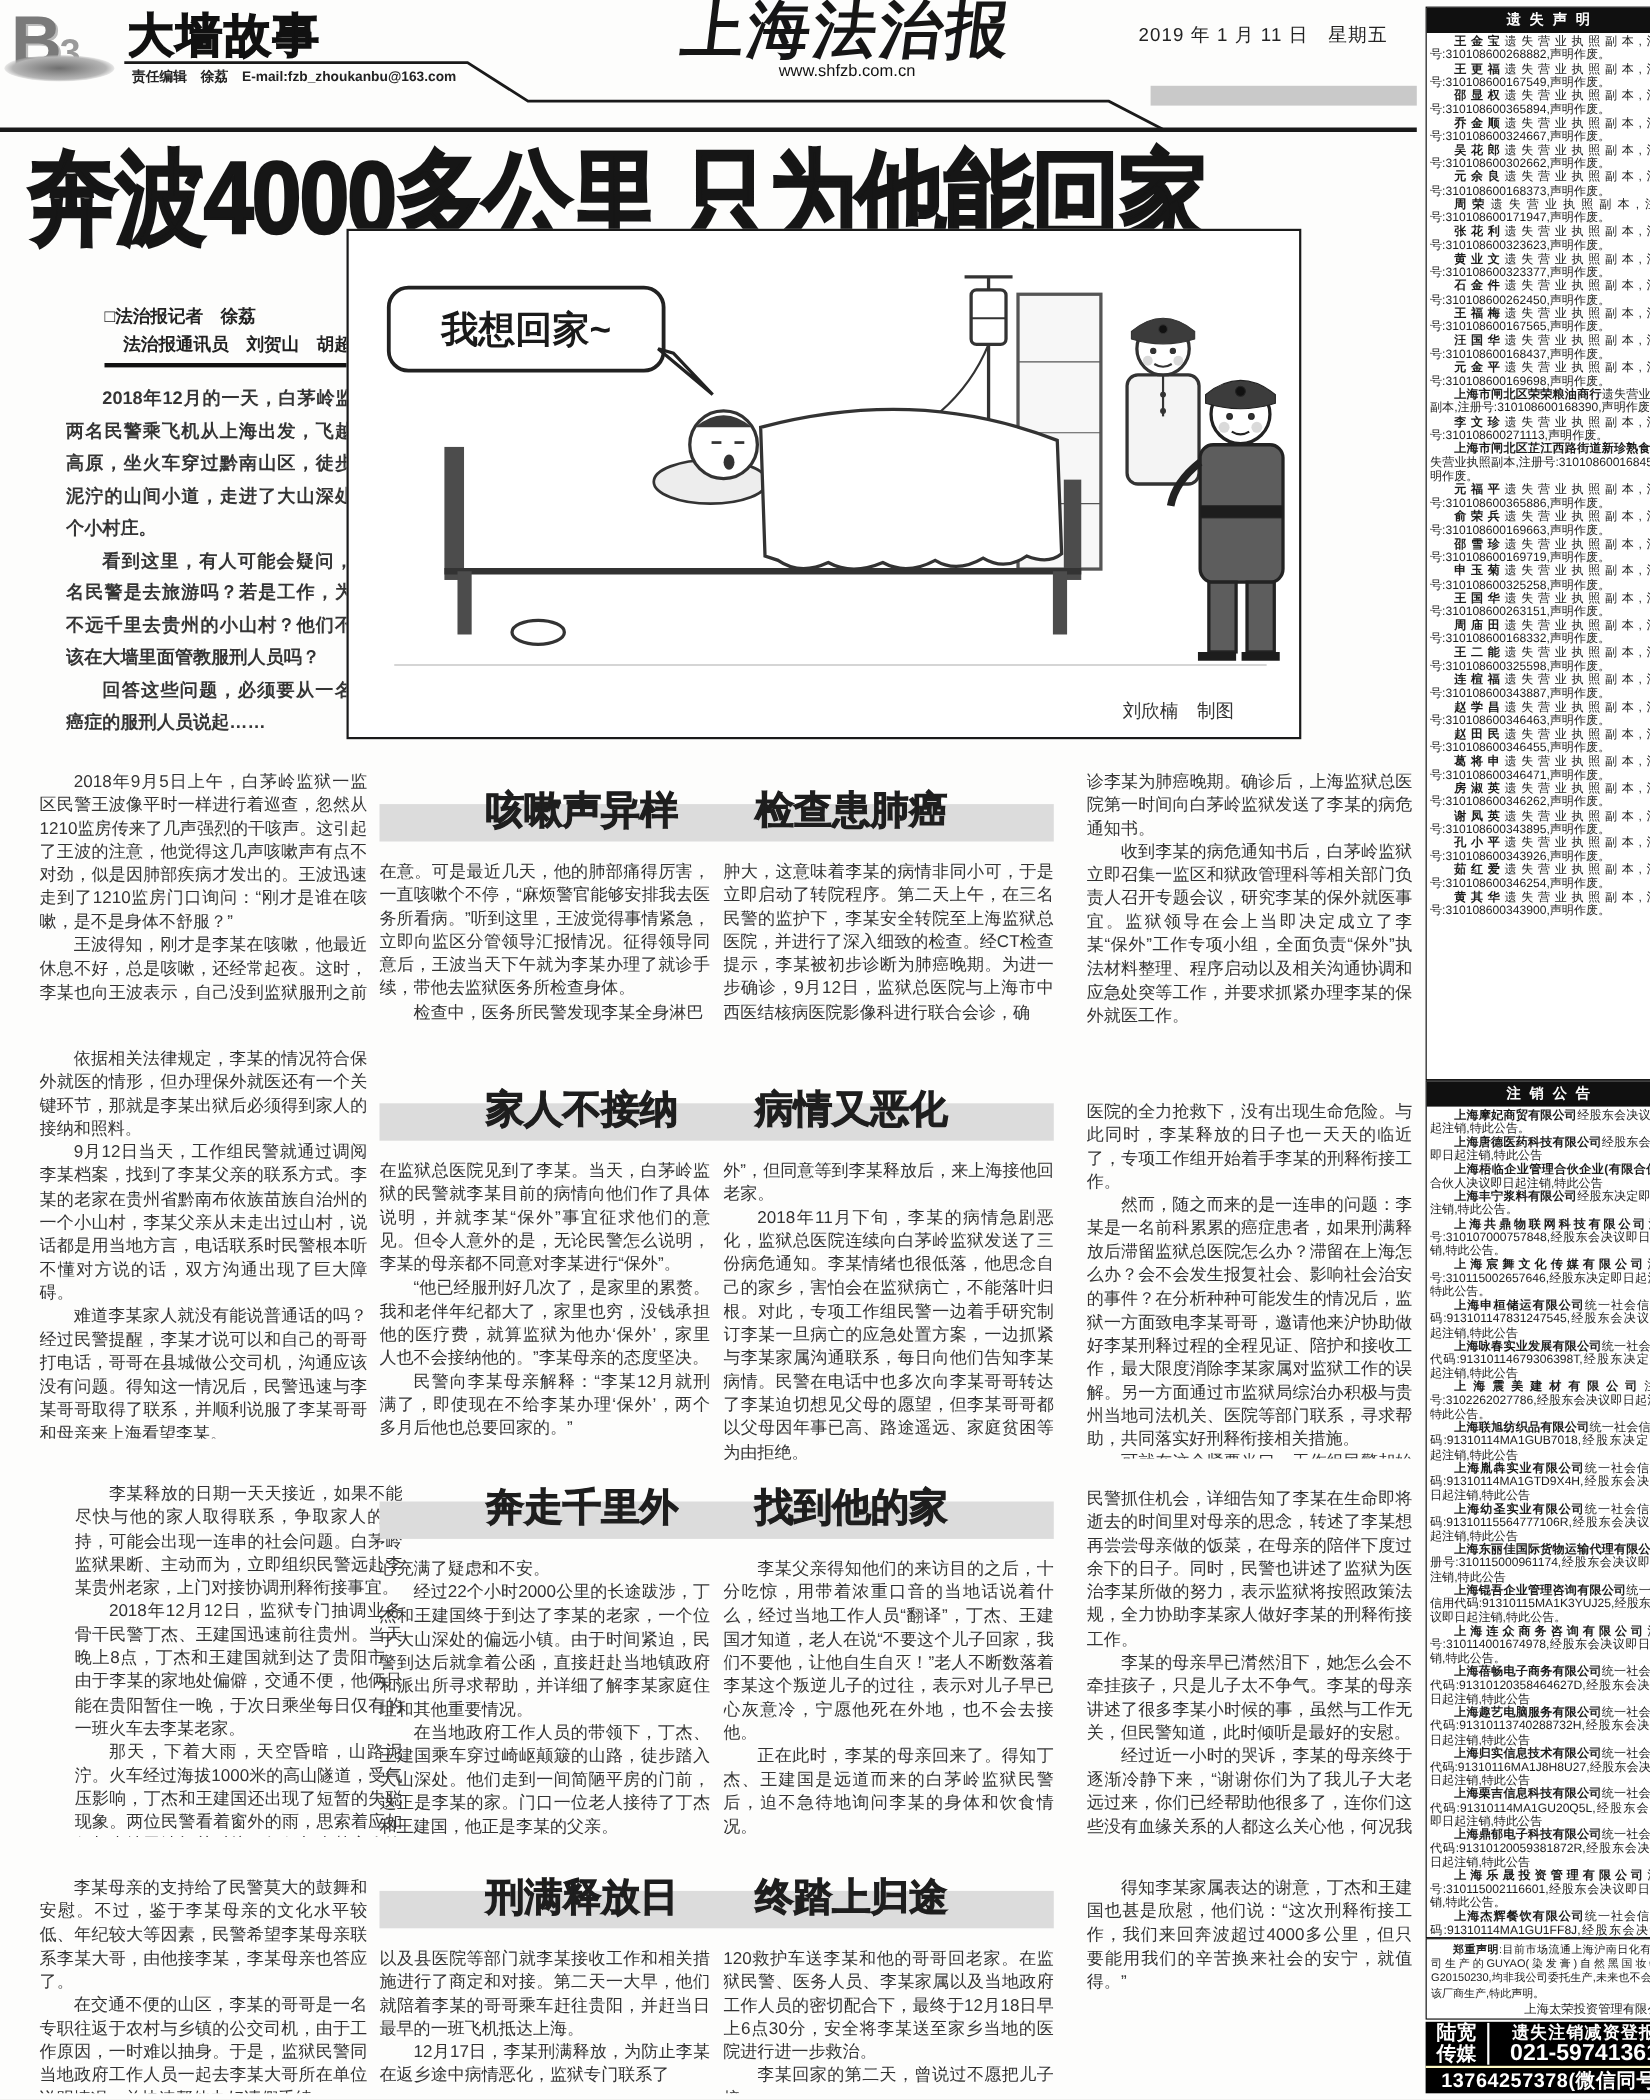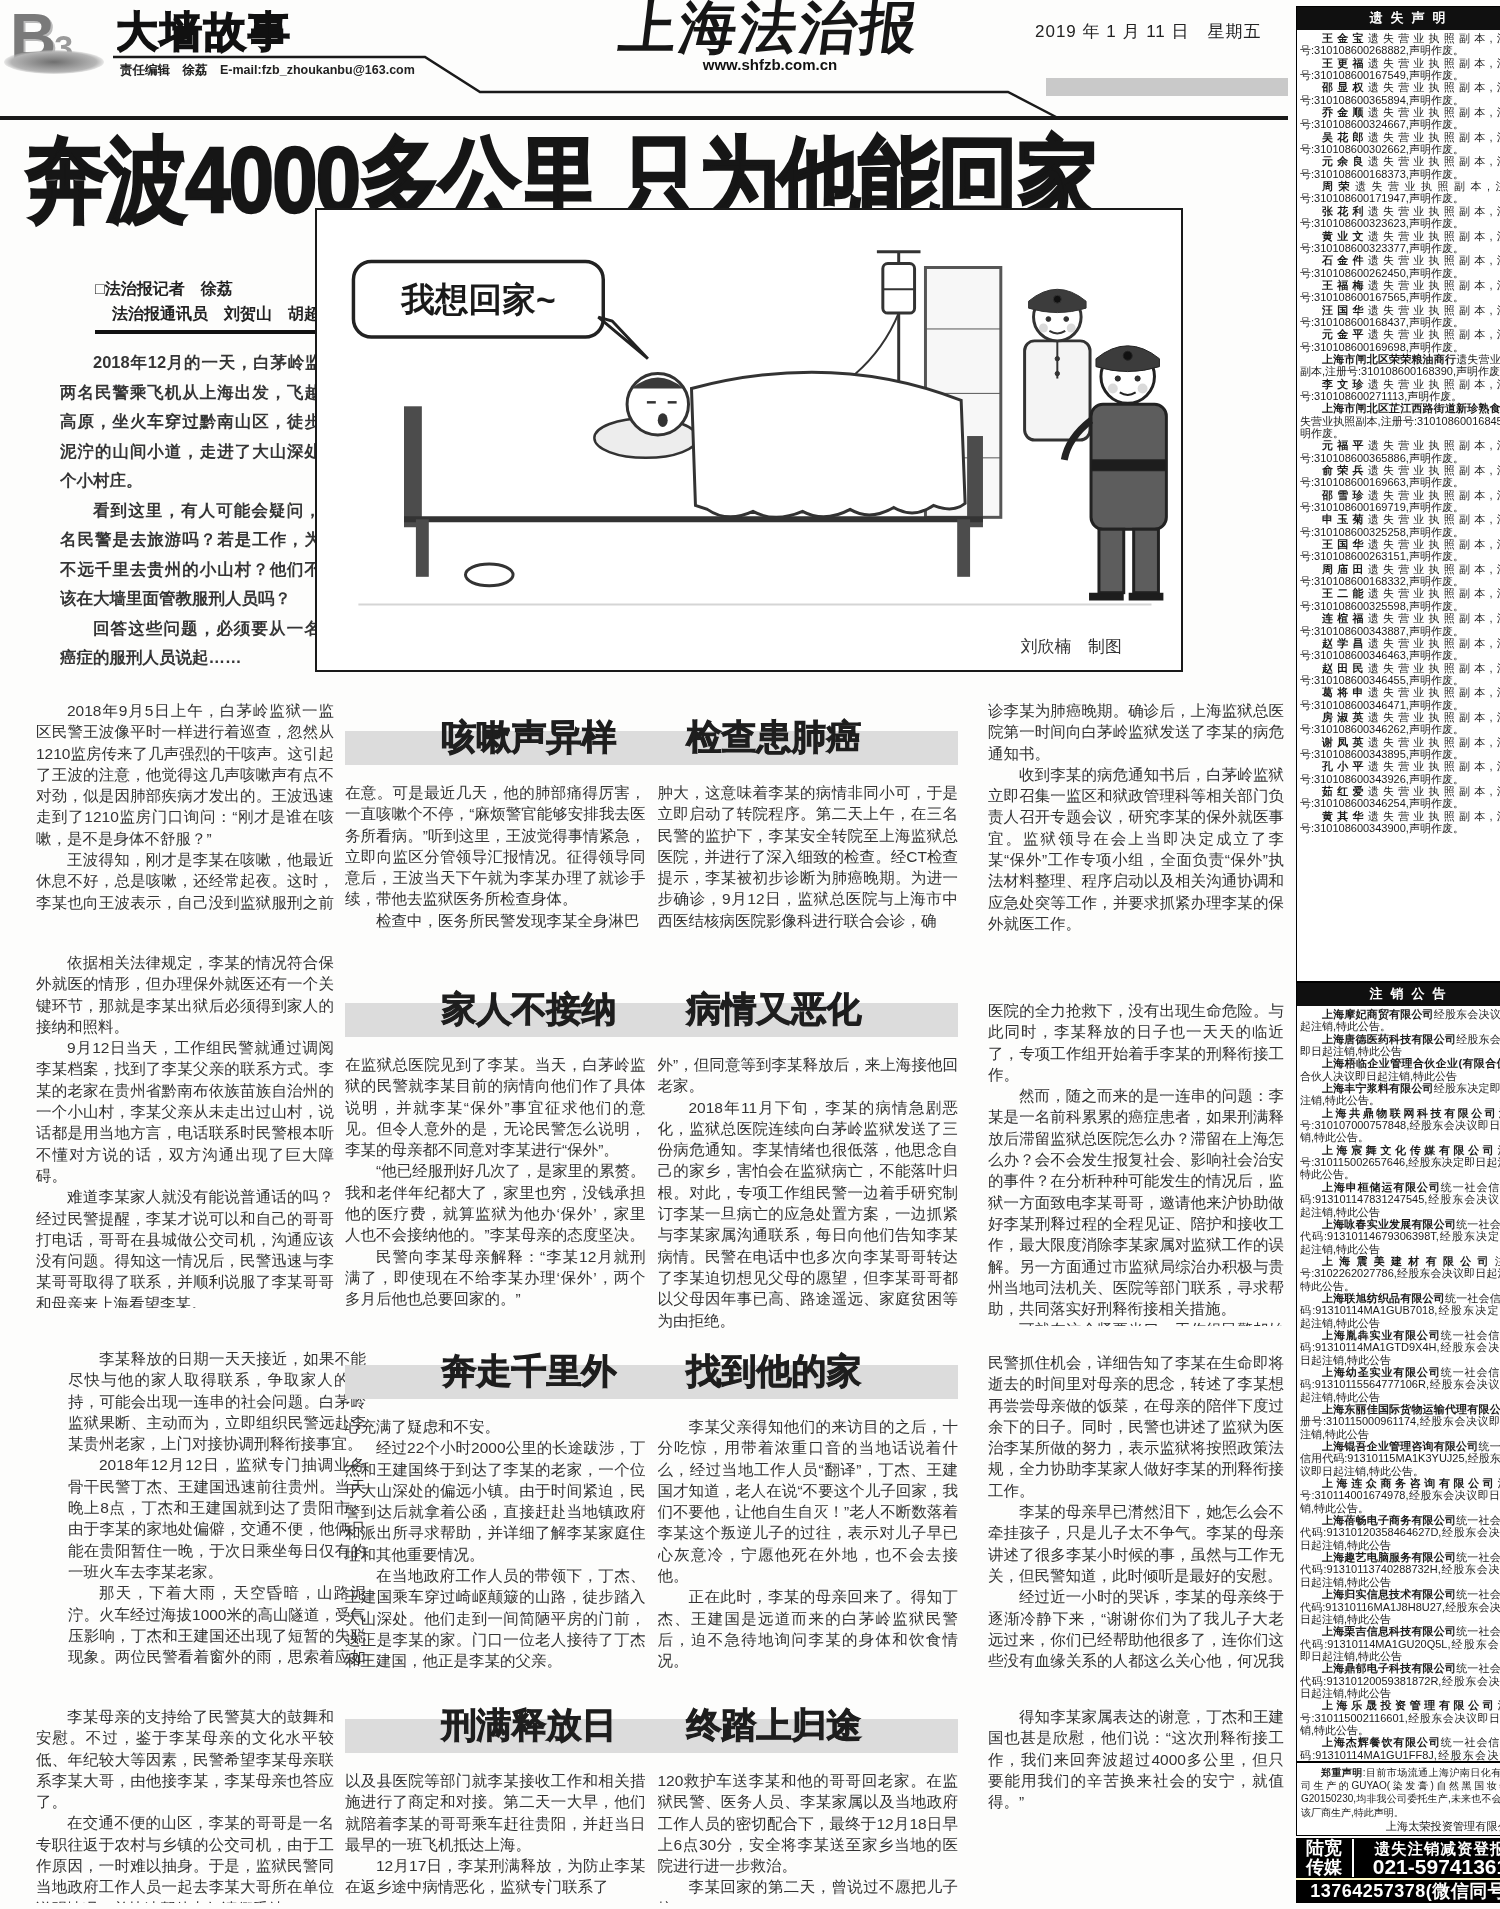--- a/index.html
+++ b/index.html
@@ -10,21 +10,21 @@
   
   .b3-badge{left:10px;top:0px;font-weight:bold;color:#7a7a7a;}
   .b3-badge .B{font-size:64px;letter-spacing:-2px;text-shadow:2px 2px 0 #bbb;}
   .b3-badge .n3{font-size:34px;color:#9a9a9a;}
   .b3-shadow{left:4px;top:50px;width:100px;height:24px;border-radius:50%;
              background:radial-gradient(ellipse at center,#6f6f6f 0%,#b5b5b5 60%,rgba(255,255,255,0) 75%);}
   .section-name{left:104px;top:4px;font-size:42px;font-weight:900;color:#111;-webkit-text-stroke:1.5px #111;letter-spacing:2px;margin-left:12px;}
   .editor-line{left:120px;top:62px;font-size:12.5px;font-weight:bold;color:#222;}
   .masthead{left:560px;top:0px;width:420px;text-align:center;font-family:"DejaVu Serif","Liberation Serif",serif;
             font-size:57px;font-weight:bold;color:#161616;transform:skewX(-7deg);letter-spacing:3px;line-height:54px;}
-  .website{left:560px;top:56px;width:420px;text-align:center;font-size:15px;font-weight:bold;color:#111;}
+  .website{left:560px;top:56px;width:420px;text-align:center;font-size:15px;font-weight:normal;color:#111;}
   .date-line{left:1035px;top:20px;width:255px;font-size:17px;color:#222;letter-spacing:1px;}
 
   
   .headline{left:26px;top:118px;width:1262px;font-size:93px;font-weight:900;color:#161616;white-space:nowrap;
             -webkit-text-stroke:2.5px #161616;letter-spacing:-2px;transform:scaleX(.875);transform-origin:0 50%;}
 
   
   .byline{left:95px;top:276px;font-size:16px;font-weight:bold;color:#222;line-height:25px;}
   .byline .l2{padding-left:17px;}
   .byline-rule{left:95px;top:330px;width:262px;height:3.5px;background:#111;}

